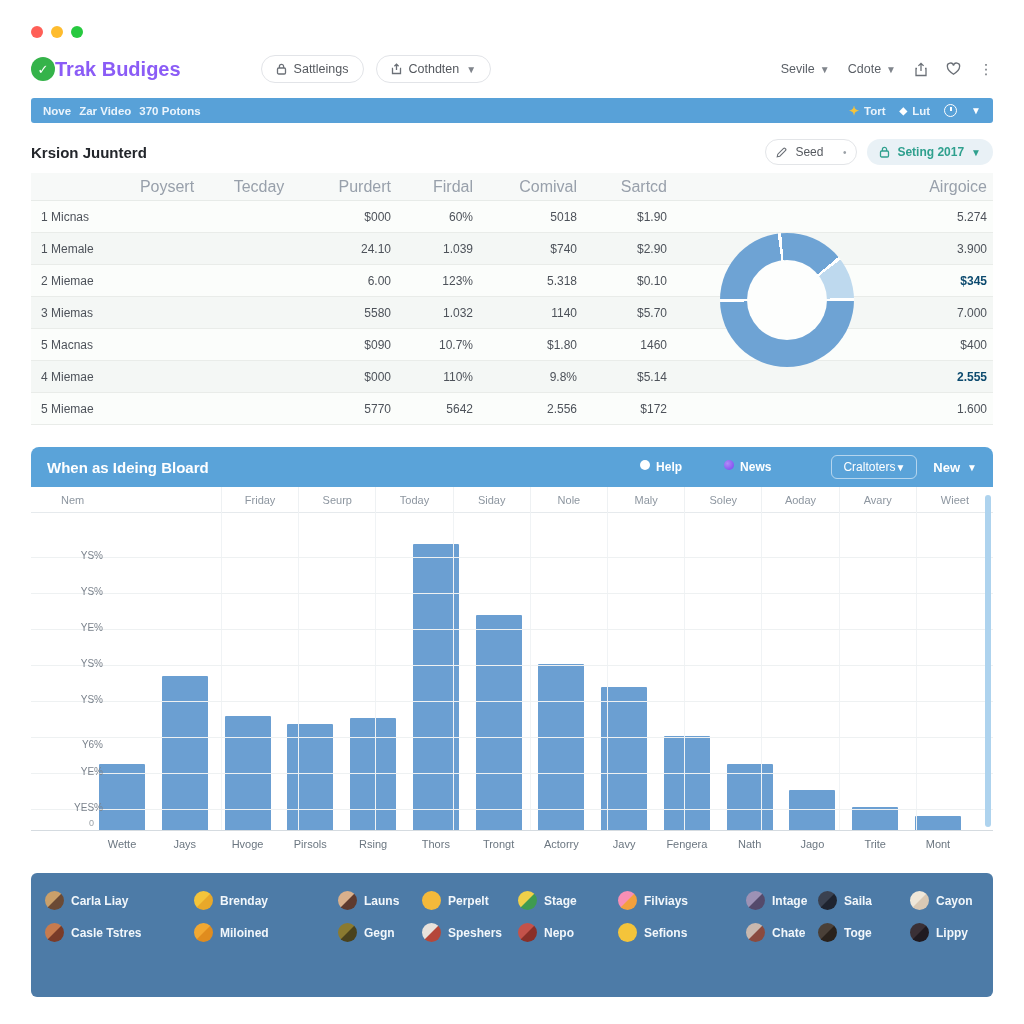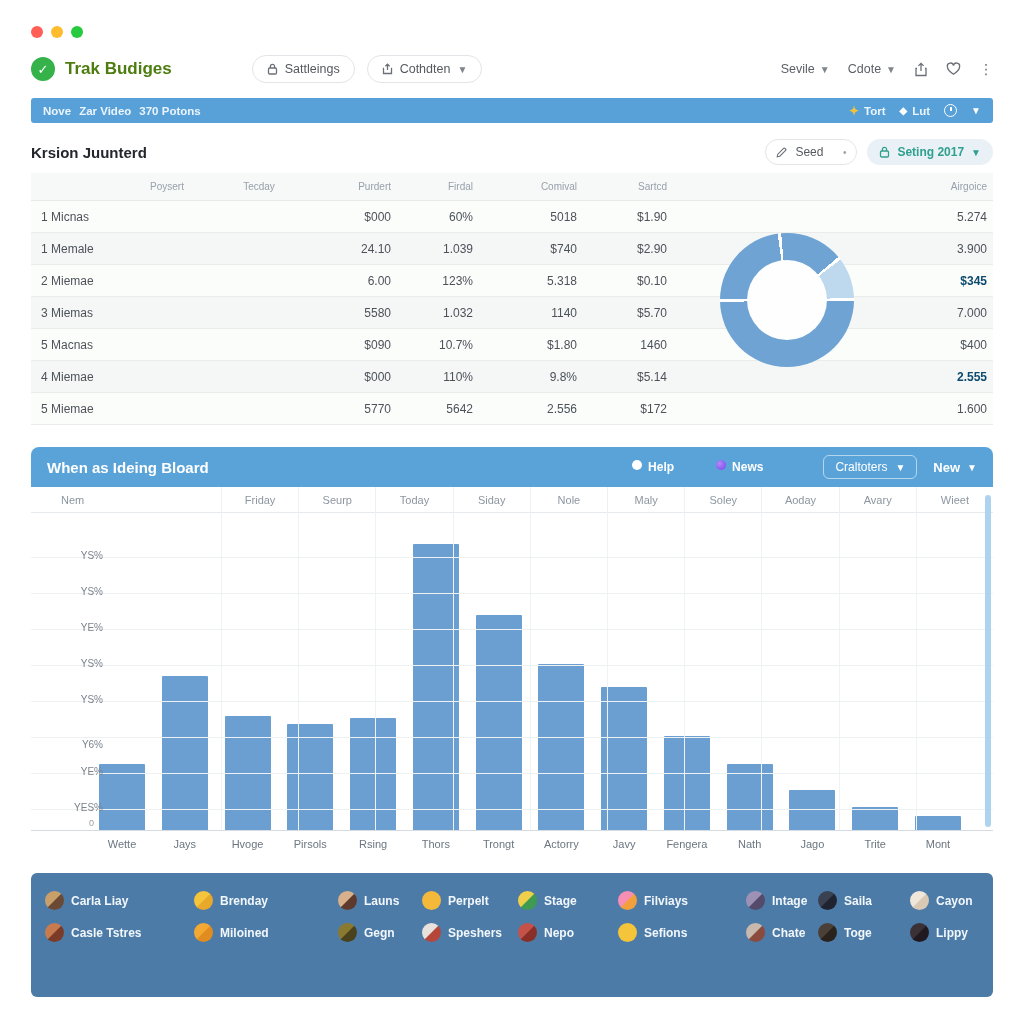--- a/index.html
+++ b/index.html
@@ -8,21 +8,21 @@
   .page { width:1024px; height:1024px; padding:0 31px; }
 
   
   .dots { display:flex; gap:8px; padding-top:26px; }
   .dot { width:12px; height:12px; border-radius:50%; }
 
   
   .app-header { display:flex; align-items:center; margin-top:14px; height:34px; }
   .logo { width:24px; height:24px; border-radius:50%; background:#35b34a; color:#fff;
           display:flex; align-items:center; justify-content:center; font-size:13px; }
-  .app-title { font-size:17px; font-weight:700; color:#4d7c0f; margin-left:10px; }
+  .app-title { font-size:20px; font-weight:700; color:#8b5cf6; }
   .hdr-btns { display:flex; gap:12px; margin-left:80px; }
   .pill-btn { display:flex; align-items:center; gap:7px; border:1px solid #e2e4e8; border-radius:16px;
               padding:6px 14px; font-size:12.5px; color:#55595f; background:#fff; cursor:pointer; }
   .hdr-right { margin-left:auto; display:flex; align-items:center; gap:18px; font-size:12.5px; color:#5a5f66; }
   .hdr-menu { display:flex; align-items:center; gap:5px; cursor:pointer; }
   .chev { font-size:10px; color:#80858c; }
   .ico { display:inline-flex; align-items:center; justify-content:center; }
   .kebab { font-size:14px; color:#6b7077; letter-spacing:0; cursor:pointer; }
 
   
@@ -43,40 +43,40 @@
   .s1-right { margin-left:auto; display:flex; gap:10px; }
   .search-pill { display:flex; align-items:center; gap:8px; width:92px; border:1px solid #e3e5e8;
                  border-radius:14px; background:#fff; padding:5px 10px; font-size:12px; color:#55595f; }
   .search-dot { margin-left:auto; color:#9aa0a6; font-size:10px; }
   .filter-pill { display:flex; align-items:center; gap:7px; background:#e9f1f6; border-radius:14px;
                  padding:5px 12px; font-size:12px; color:#2fa08e; font-weight:600; cursor:pointer; }
 
   
   .table-wrap { margin-top:6px; position:relative; }
   .t-grid { display:grid; grid-template-columns:90px 92px 92px 92px 82px 104px 90px 1fr 106px; align-items:center; }
-  .t-head { height:28px; font-size:10px; color:#98a0ab; background:#f7f9f8; border-bottom:1px solid #e7ebe8; }
+  .t-head { height:28px; font-size:16px; color:#98a0ab; background:#f7f9f8; border-bottom:1px solid #e7ebe8; }
   .t-row { height:32px; font-size:12px; color:#4d525a; border-bottom:1px solid #e9ece9; background:#fbfdfb; cursor:pointer; }
   .t-row:nth-child(even) { background:#f4f7f5; }
   .cell-name { padding-left:10px; text-align:left; }
   .cell-num { text-align:right; padding-right:6px; }
   .cell-ctr { text-align:center; }
   .cell-bold { font-weight:700; color:#0c4a6e; }
   .donut { position:absolute; width:134px; height:134px; border-radius:50%; left:689px; top:60px; }
   .donut-hole { position:absolute; left:27px; top:27px; width:80px; height:80px; border-radius:50%; background:#fdfefd; }
 
   
   .s2 { margin-top:22px; position:relative; }
   .s2-header { height:40px; background:#5aa3d9; border-radius:8px 8px 0 0; display:flex; align-items:center;
                padding:0 16px; color:#fff; }
   .s2-title { font-size:15px; font-weight:700; }
   .s2-mid { display:flex; gap:42px; margin-left:auto; margin-right:60px; font-size:12px; font-weight:600; }
   .s2-mid-item { display:flex; align-items:flex-start; gap:6px; cursor:pointer; }
   .help-dot { width:10px; height:10px; border-radius:50%; background:#fff; }
   .news-dot { width:10px; height:10px; border-radius:50%; background:radial-gradient(circle at 35% 35%, #b08cf7, #7a3ff0); }
-  .s2-dd { display:flex; align-items:center; gap:8px; border:1px solid rgba(255,255,255,0.55); border-radius:6px;
+  .s2-dd { display:flex; align-items:center; gap:0; border:1px solid rgba(255,255,255,0.55); border-radius:6px;
            padding:4px 11px; font-size:12px; cursor:pointer; }
   .s2-new { display:flex; align-items:center; gap:7px; font-size:13px; font-weight:700; margin-left:16px; cursor:pointer; }
   .s2-header .chev { color:#fff; }
   .colheads { display:grid; grid-template-columns:190px repeat(10, 1fr); height:26px; align-items:center;
               font-size:11px; color:#8d96a0; border-bottom:1px solid #e6eaed; background:#fff; }
   .colheads > div { text-align:center; border-left:1px solid #eef1f3; height:100%; line-height:26px; }
   .colheads > div:first-child { text-align:left; padding-left:30px; border-left:none; }
   .plot { position:relative; height:318px; background:#fff; border-bottom:1px solid #d5dbe0; }
   .gridline { position:absolute; left:0; right:0; height:1px; background:#eef1f2; }
   .vsep { position:absolute; top:0; bottom:0; width:1px; background:#f0f3f5; }

